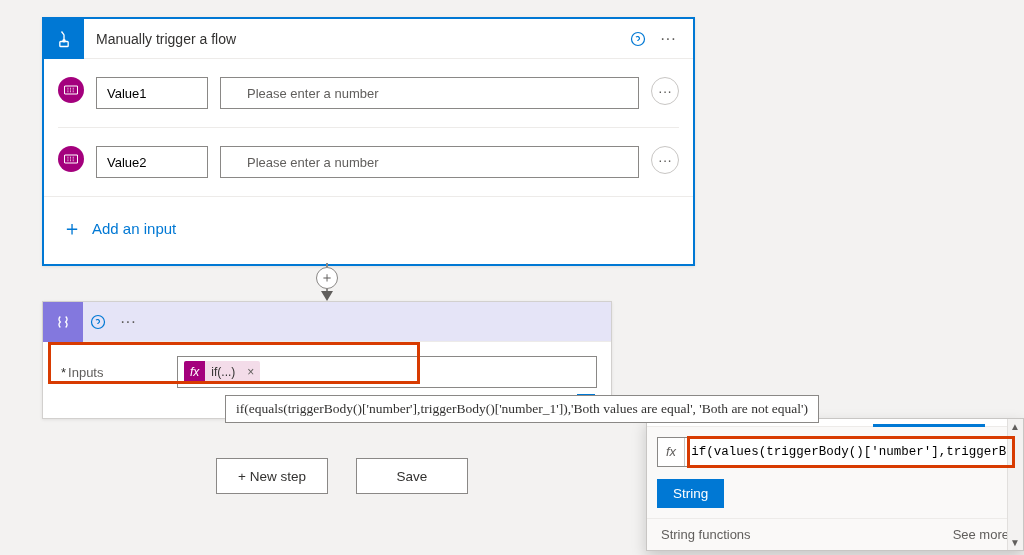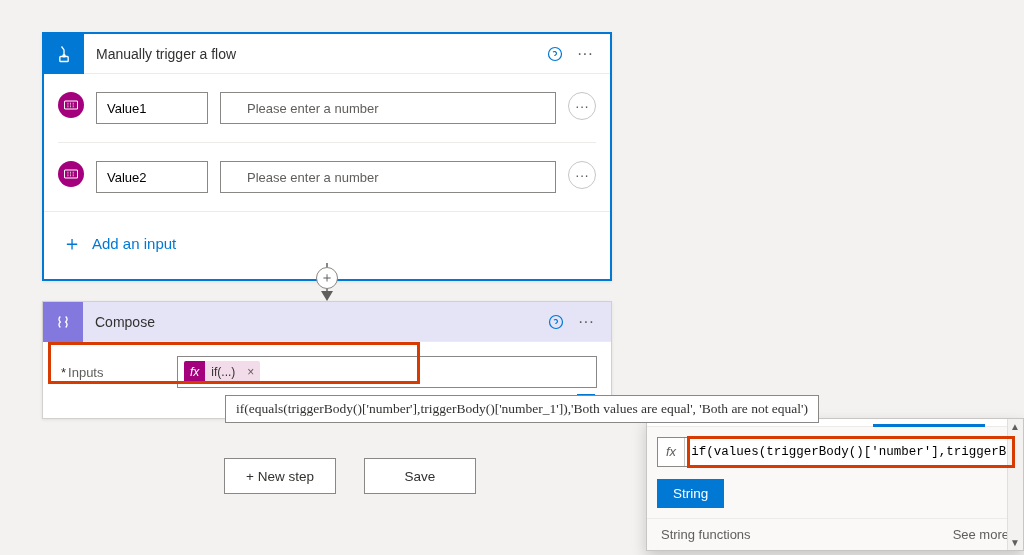--- a/index.html
+++ b/index.html
@@ -13,22 +13,22 @@
     }
 
     
     .card {
       position: absolute;
       background: #fff;
       border: 1px solid #d2d0ce;
       box-shadow: 0 1px 3px rgba(0,0,0,.08);
     }
     .trigger-card {
-      left: 42px; top: 32px;
-      width: 570px;
+      left: 42px; top: 17px;
+      width: 653px;
       border: 2px solid #0078d4;
     }
     .card-header {
       display: flex; align-items: center;
       height: 40px;
       padding: 0 10px 0 0;
       border-bottom: 1px solid #edebe9;
     }
     .card-header.trigger { background: #fff; }
     .card-icon {
@@ -224,21 +224,21 @@
       padding: 5px 10px;
       color: #323130;
       white-space: nowrap;
       z-index: 4;
       font-family: Liberation Serif, serif;
     }
 
     
     .actions {
       position: absolute;
-      left: 224px; top: 458px;
+      left: 216px; top: 458px;
       display: flex; gap: 28px;
     }
     .action-btn {
       border: 1px solid #8a8886;
       background: #fff;
       width: 112px; height: 36px;
       font-size: 13.5px;
       color: #323130;
       display: flex; align-items: center; justify-content: center;
       cursor: pointer;
@@ -389,21 +389,20 @@
   <div class="arrow-down"></div>
 </div>
 
 <div class="card compose-card">
   <div class="card-header compose">
     <div class="card-icon compose">
       <svg viewBox="0 0 20 20" width="18" height="18" fill="none" stroke="#fff" stroke-width="1.5">
         <path d="M7 4c-2 2-2 4 0 6-2 2-2 4 0 6M13 4c2 2 2 4 0 6 2 2 2 4 0 6"></path>
       </svg>
     </div>
-    <div class="card-title">Compose</div>
     <div class="header-btn help">
       <svg viewBox="0 0 16 16" fill="none" stroke="#0078d4" stroke-width="1.2">
           <circle cx="8" cy="8" r="6.5"></circle>
           <path d="M6 6.2a2 2 0 0 1 3.5 1.3c0 1.3-1.8 1.4-1.8 2.5M8 12h.01"></path>
         </svg>
     </div>
     <div class="header-btn">···</div>
   </div>
 
   <div class="compose-body">

